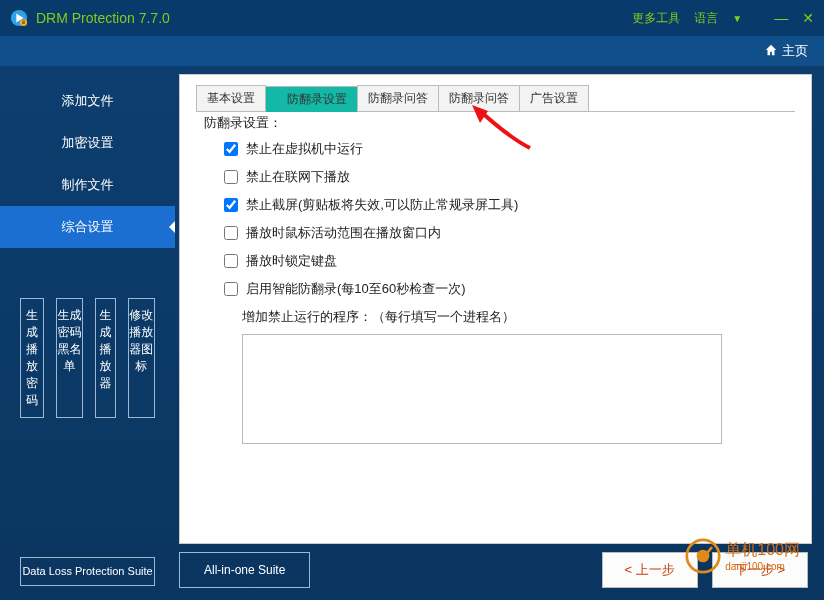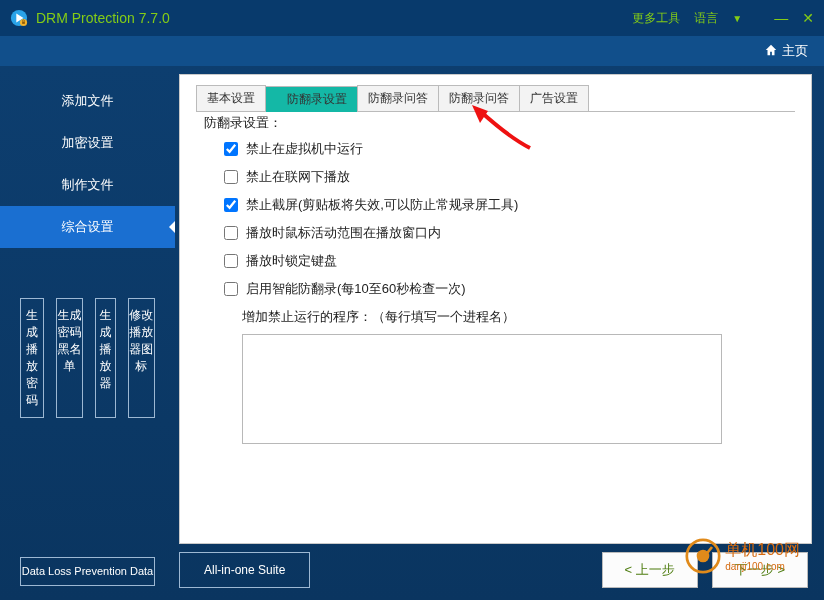--- a/index.html
+++ b/index.html
@@ -43,21 +43,21 @@
 .check-row input { margin-right: 8px; width: 14px; height: 14px; }
 
 .sub-label { margin: 6px 0 8px 46px; font-size: 13px; color: #222; }
 .proc-box { margin-left: 46px; width: 480px; height: 110px; border: 1px solid #b8b8b8; background: #fff; resize: none; padding: 4px; font-family: inherit; font-size: 12px; }
 
 .arrow-annot { position: absolute; left: 290px; top: 28px; pointer-events: none; }
 
 .bottom-row { display: flex; align-items: center; padding: 0 4px 0 0; gap: 14px; margin-top: 8px; }
 .bottom-row .allinone { border: 1px solid #9db8d3; color: #fff; background: transparent; padding: 10px 24px; font-size: 12px; cursor: pointer; }
 .bottom-row .spacer { flex: 1; }
-.step-btn { border: 1px solid #bbb; background: #fcfcfc; color: #4d7c0f; padding: 8px 22px; font-size: 13px; cursor: pointer; }
+.step-btn { border: 1px solid #bbb; background: #fcfcfc; color: #c2410c; padding: 8px 22px; font-size: 13px; cursor: pointer; }
 
 .watermark { position: absolute; right: 24px; bottom: 26px; display: flex; align-items: center; gap: 4px; pointer-events: none; }
 .watermark .wm-logo { width: 36px; height: 36px; }
 .watermark .wm-text { font-size: 16px; font-weight: normal; color: #d46a10; }
 </style>
 </head>
 <body>
 
 <div class="titlebar">
   <span class="logo">
@@ -100,21 +100,21 @@
     <div class="sidebar-spacer"></div>
 
     <div class="side-buttons">
       <div class="side-btn">生成播放密码</div>
       <div class="side-btn">生成密码黑名单</div>
       <div class="side-btn">生成播放器</div>
       <div class="side-btn">修改播放器图标</div>
     </div>
 
     <div class="sidebar-bottom">
-      <div class="suite-btn">Data Loss Prevention Data</div>
+      <div class="suite-btn">Data Loss Protection Suite</div>
     </div>
   </div>
 
   <div class="content-wrap">
     <div class="panel">
       <div class="tabs">
         <div class="tab">基本设置</div>
         <div class="tab active">防翻录设置</div>
         <div class="tab">防翻录问答</div>
         <div class="tab">防翻录问答</div>

